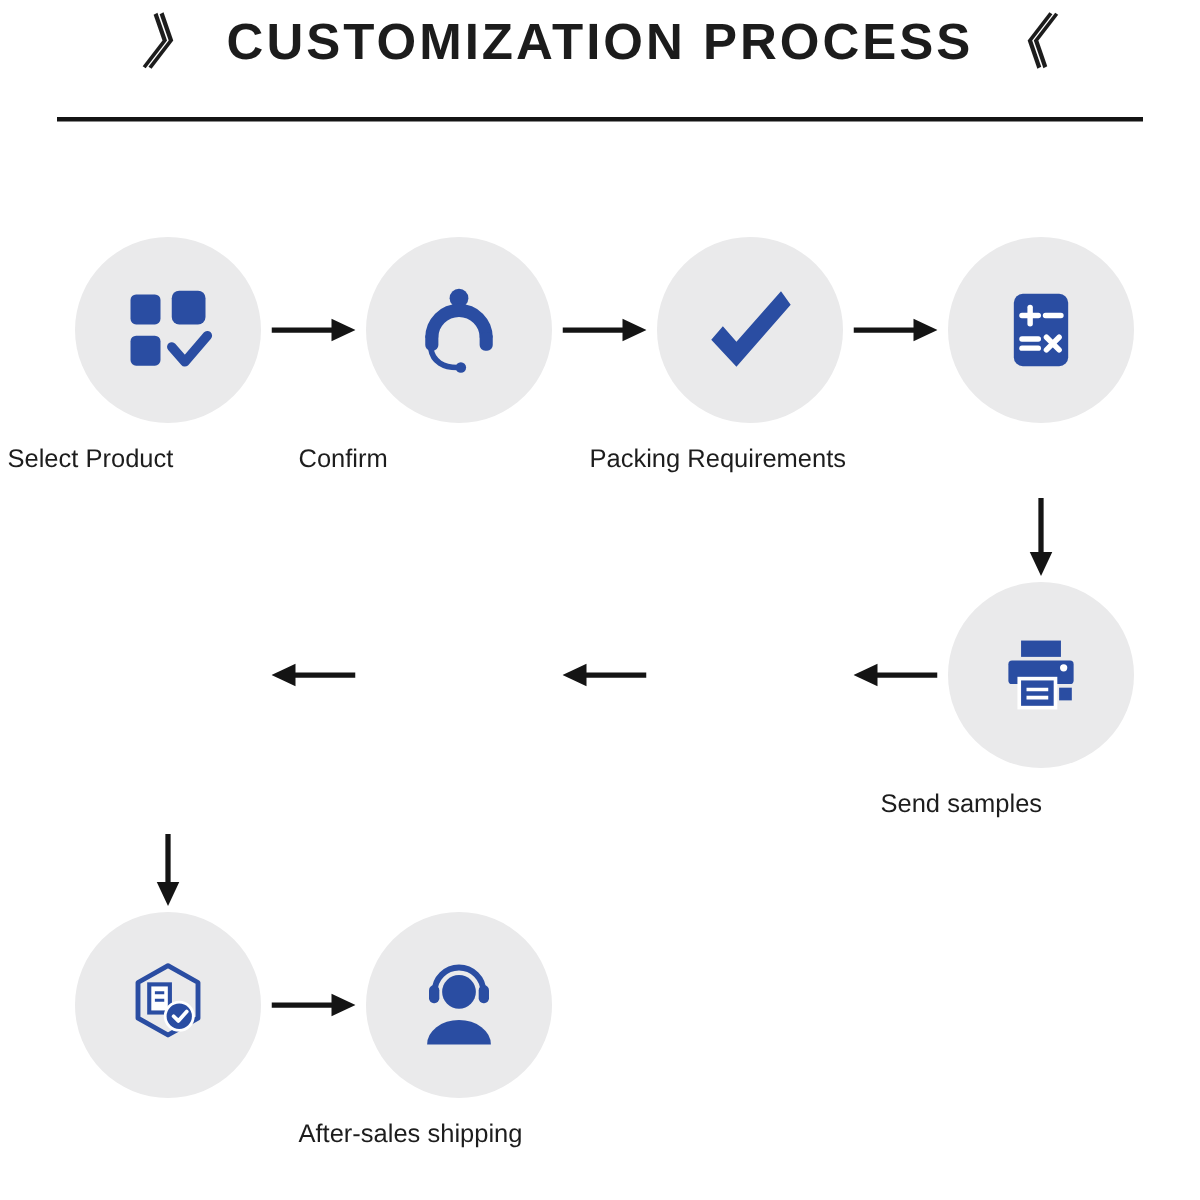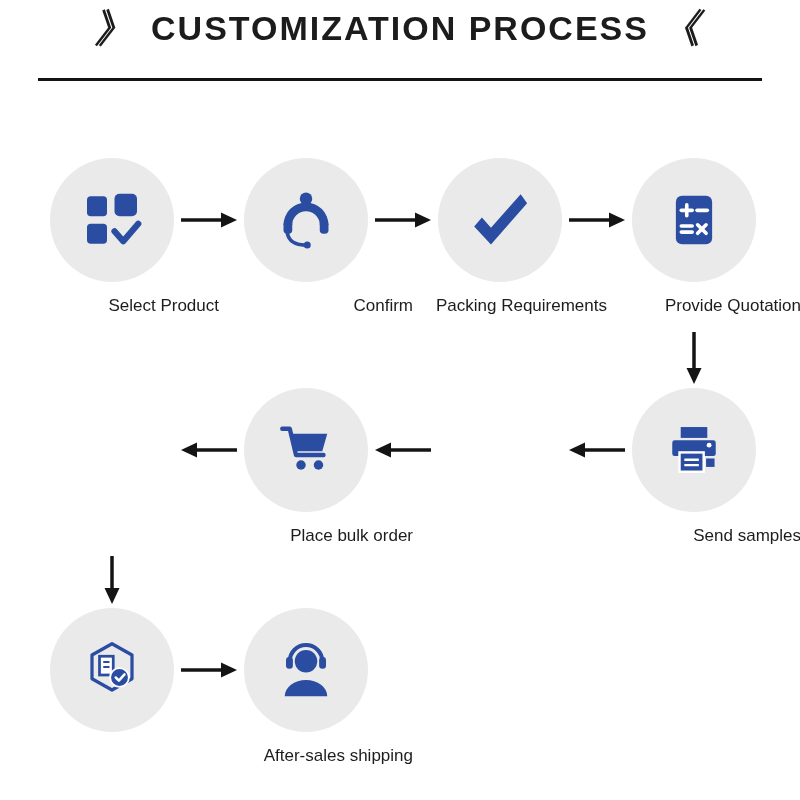--- a/index.html
+++ b/index.html
@@ -6,21 +6,21 @@
   .canvas{position:relative;width:800px;height:800px;background:#ffffff;overflow:hidden;}
 
   .title-row{position:absolute;top:8px;left:0;width:100%;display:flex;justify-content:center;align-items:center;gap:14px;color:#1c1c1c;}
   .chev{display:inline-block;font-size:40px;font-weight:700;transform:skewX(-12deg);line-height:1;}
   .title-text{display:inline-block;font-size:34px;font-weight:700;letter-spacing:2px;line-height:1.2;}
 
   .rule{position:absolute;top:78px;left:38px;width:724px;border-top:3px solid #141414;}
 
   .step{position:absolute;width:190px;display:flex;flex-direction:column;align-items:center;}
   .circle{width:124px;height:124px;border-radius:50%;background:#eaeaeb;display:flex;align-items:center;justify-content:center;}
-  .label{margin-top:13px;width:214px;font-size:17px;color:#1d1d1d;text-align:right;line-height:1.3;}
+  .label{margin-top:13px;width:214px;font-size:17px;color:#1d1d1d;text-align:left;line-height:1.3;}
 
   .arrow{position:absolute;}
 </style>
 </head>
 <body>
 
 <div class="canvas">
 
   <div class="title-row">
     <span class="chev">》</span>
@@ -72,21 +72,20 @@
           <path d="M13.5 16 h9"></path>
             <path d="M18 11.5 v9"></path>
           <path d="M26.5 16 h8.5"></path>
           <path d="M13.5 29 h9"></path>
             <path d="M13.5 34 h9"></path>
           <path d="M27 28 l7 7"></path>
             <path d="M34 28 l-7 7"></path>
         </g>
       </svg>
     </div>
-    <div class="label">Provide Quotation</div>
   </div>
 
   <svg class="arrow" style="left:181px;top:211px" width="56" height="18" viewBox="0 0 56 18">
     <path d="M0 9 H42" stroke="#141414" stroke-width="3.5"></path>
       <polygon points="40,1.5 56,9 40,16.5" fill="#141414"></polygon>
   </svg>
   <svg class="arrow" style="left:375px;top:211px" width="56" height="18" viewBox="0 0 56 18">
     <path d="M0 9 H42" stroke="#141414" stroke-width="3.5"></path>
       <polygon points="40,1.5 56,9 40,16.5" fill="#141414"></polygon>
   </svg>
@@ -108,31 +107,20 @@
         <circle cx="36.5" cy="20" r="2" fill="#ffffff"></circle>
         <rect x="12" y="26" width="20" height="16" fill="#2a4da2" stroke="#ffffff" stroke-width="2"></rect>
         <path d="M16 32 h12 M16 36.5 h12" stroke="#ffffff" stroke-width="2"></path>
         <rect x="34" y="31" width="7" height="7" fill="#2a4da2"></rect>
       </svg>
     </div>
     <div class="label">Send samples</div>
   </div>
 
 
-  <div class="step" style="left:211px;top:388px">
-    <div class="circle">
-      <svg width="60" height="60" viewBox="0 0 48 48">
-        <path d="M5 7 h6 l5 21 h22" stroke="#2a4da2" stroke-width="3.5" fill="none" stroke-linejoin="round" stroke-linecap="round"></path>
-        <polygon points="13,11 41,11 37,25 16,25" fill="#2a4da2"></polygon>
-        <circle cx="20" cy="36" r="3.8" fill="#2a4da2"></circle>
-        <circle cx="34" cy="36" r="3.8" fill="#2a4da2"></circle>
-      </svg>
-    </div>
-    <div class="label">Place bulk order</div>
-  </div>
 
 
   <svg class="arrow" style="left:569px;top:441px" width="56" height="18" viewBox="0 0 56 18">
     <path d="M56 9 H14" stroke="#141414" stroke-width="3.5"></path>
       <polygon points="16,1.5 0,9 16,16.5" fill="#141414"></polygon>
   </svg>
   <svg class="arrow" style="left:375px;top:441px" width="56" height="18" viewBox="0 0 56 18">
     <path d="M56 9 H14" stroke="#141414" stroke-width="3.5"></path>
       <polygon points="16,1.5 0,9 16,16.5" fill="#141414"></polygon>
   </svg>

